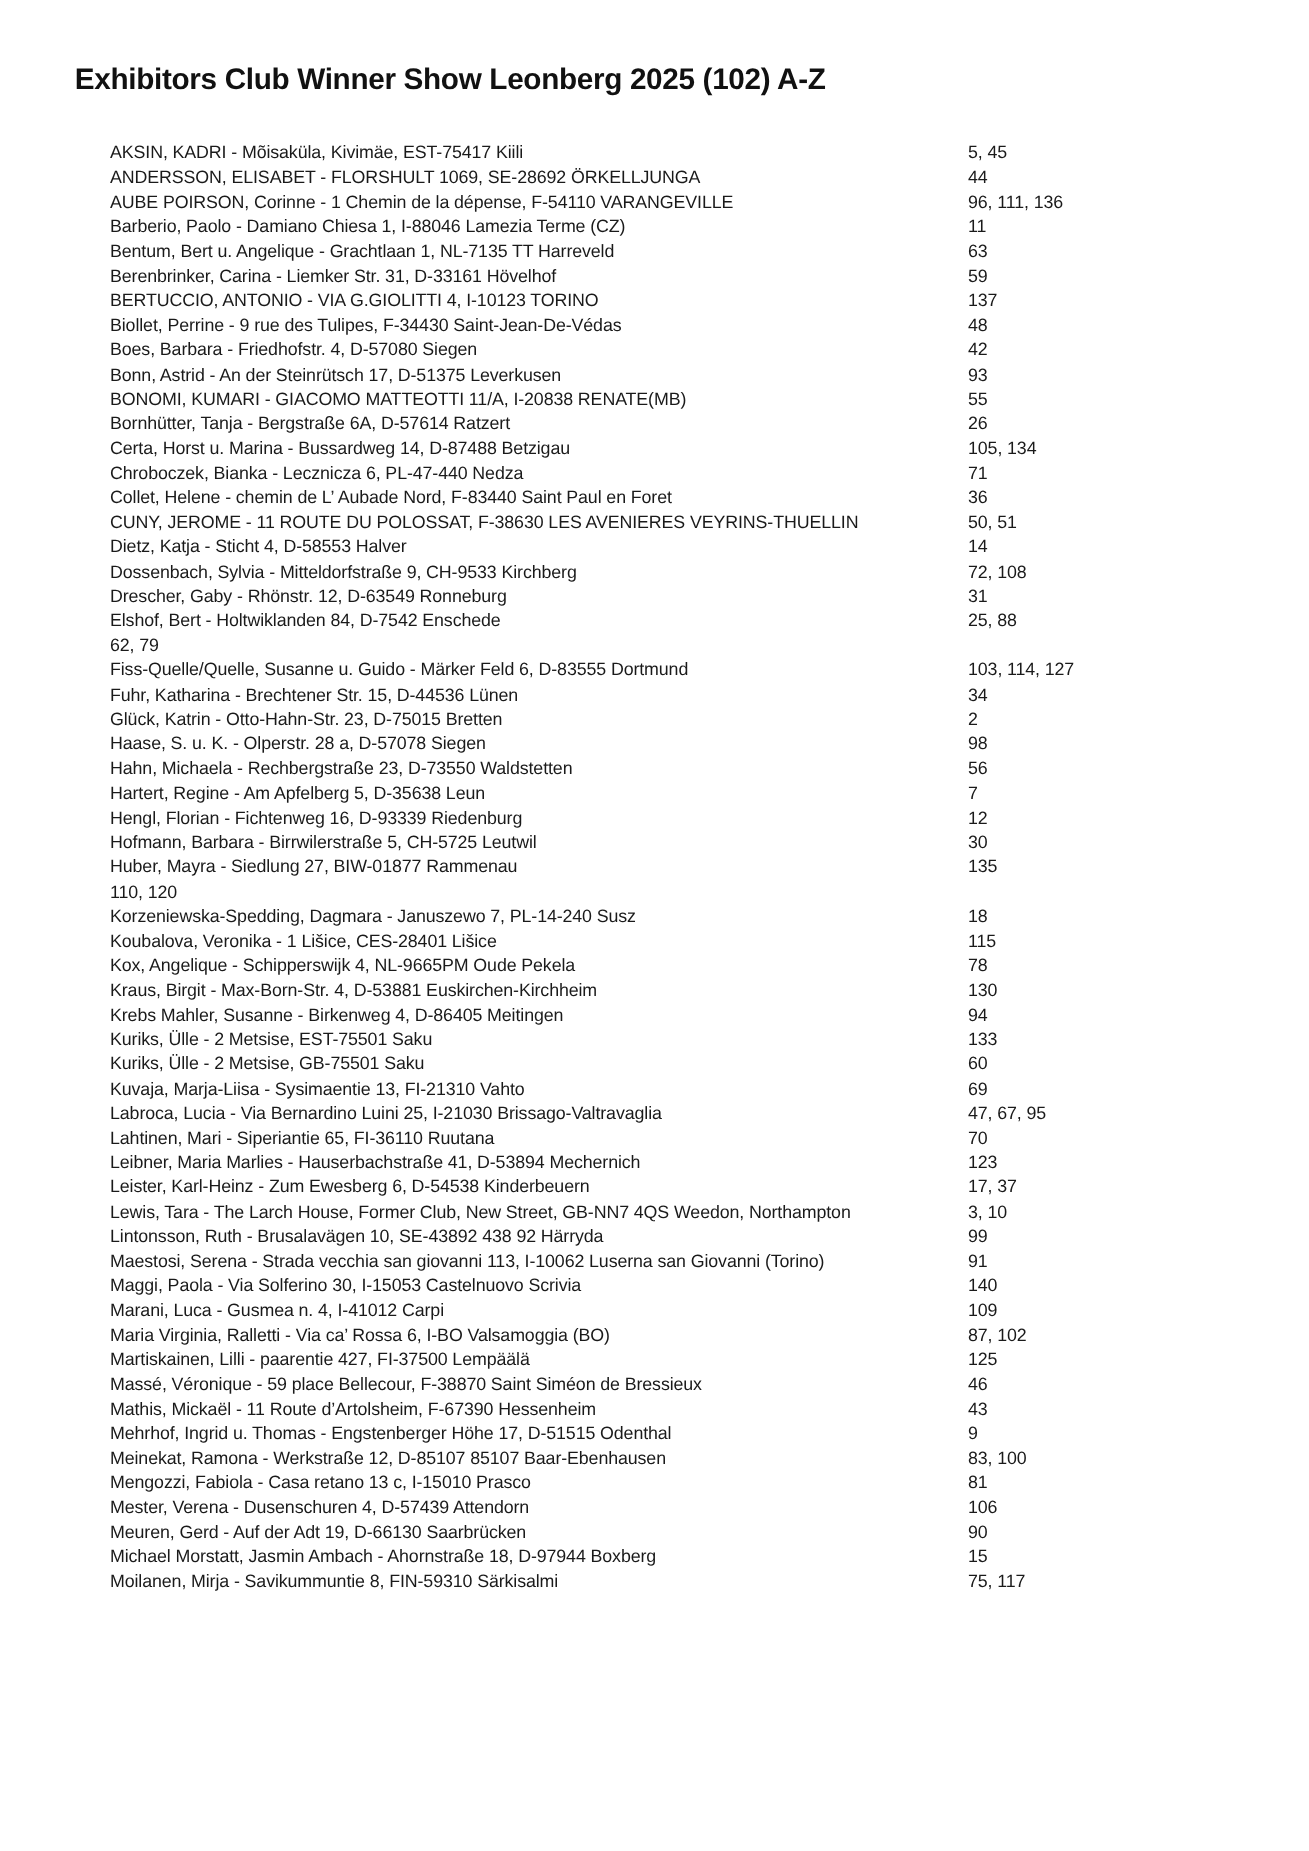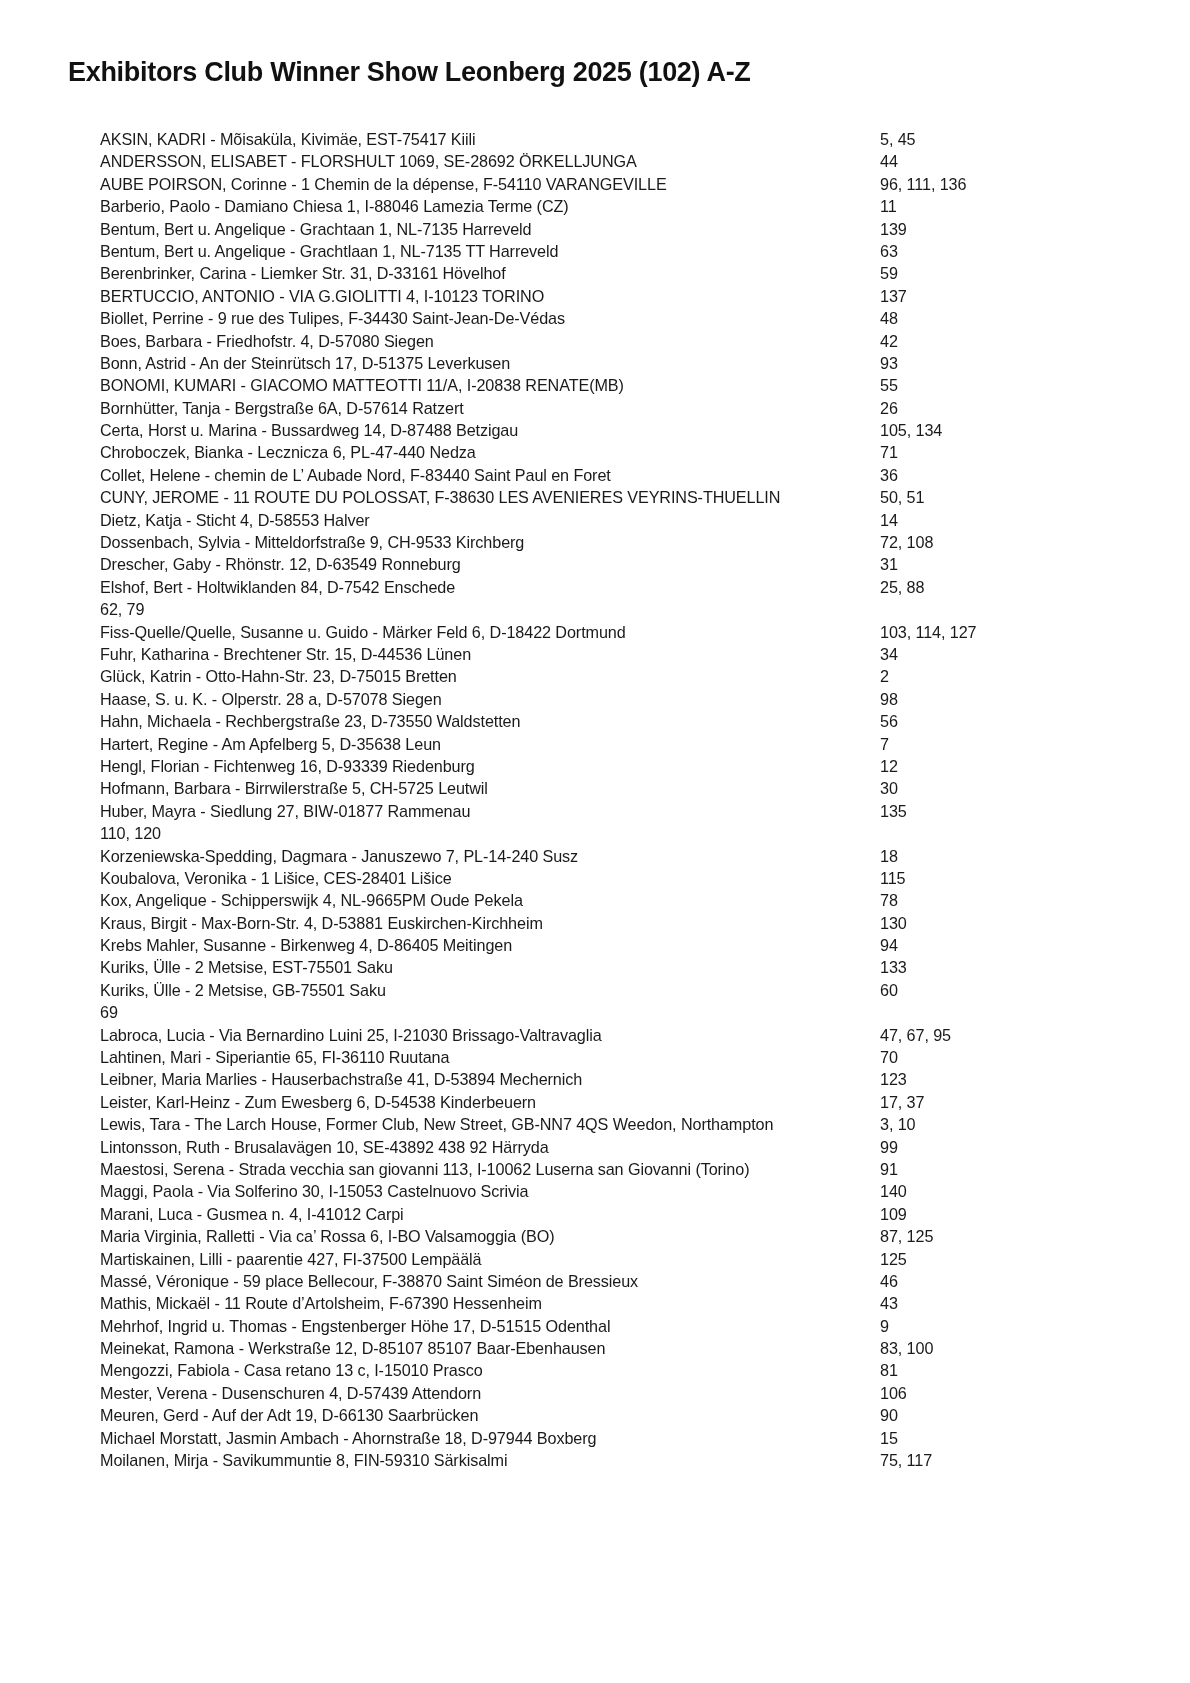--- a/index.html
+++ b/index.html
@@ -66,24 +66,20 @@
       </div>
       <div class="row">
         <span class="entry">AUBE POIRSON, Corinne - 1 Chemin de la dépense, F-54110 VARANGEVILLE</span>
         <span class="pages">96, 111, 136</span>
       </div>
       <div class="row">
         <span class="entry">Barberio, Paolo - Damiano Chiesa 1, I-88046 Lamezia Terme (CZ)</span>
         <span class="pages">11</span>
       </div>
       <div class="row">
-        <span class="entry">Bentum, Bert u. Angelique - Grachtaan 1, NL-7135 Harreveld</span>
-        <span class="pages">139</span>
-      </div>
-      <div class="row">
         <span class="entry">Bentum, Bert u. Angelique - Grachtlaan 1, NL-7135 TT Harreveld</span>
         <span class="pages">63</span>
       </div>
       <div class="row">
         <span class="entry">Berenbrinker, Carina - Liemker Str. 31, D-33161 Hövelhof</span>
         <span class="pages">59</span>
       </div>
       <div class="row">
         <span class="entry">BERTUCCIO, ANTONIO - VIA G.GIOLITTI 4, I-10123 TORINO</span>
         <span class="pages">137</span>
@@ -137,21 +133,21 @@
         <span class="pages">31</span>
       </div>
       <div class="row">
         <span class="entry">Elshof, Bert - Holtwiklanden 84, D-7542 Enschede</span>
         <span class="pages">25, 88</span>
       </div>
       <div class="row">
         <span class="pages">62, 79</span>
       </div>
       <div class="row">
-        <span class="entry">Fiss-Quelle/Quelle, Susanne u. Guido - Märker Feld 6, D-18422 Dortmund</span>
+        <span class="entry">Fiss-Quelle/Quelle, Susanne u. Guido - Märker Feld 6, D-83555 Dortmund</span>
         <span class="pages">103, 114, 127</span>
       </div>
       <div class="row">
         <span class="entry">Fuhr, Katharina - Brechtener Str. 15, D-44536 Lünen</span>
         <span class="pages">34</span>
       </div>
       <div class="row">
         <span class="entry">Glück, Katrin - Otto-Hahn-Str. 23, D-75015 Bretten</span>
         <span class="pages">2</span>
       </div>
@@ -204,20 +200,21 @@
       </div>
       <div class="row">
         <span class="entry">Kuriks, Ülle - 2 Metsise, EST-75501 Saku</span>
         <span class="pages">133</span>
       </div>
       <div class="row">
         <span class="entry">Kuriks, Ülle - 2 Metsise, GB-75501 Saku</span>
         <span class="pages">60</span>
       </div>
       <div class="row">
+        <span class="entry">Kuvaja, Marja-Liisa - Sysimaentie 13, FI-21310 Vahto</span>
         <span class="pages">69</span>
       </div>
       <div class="row">
         <span class="entry">Labroca, Lucia - Via Bernardino Luini 25, I-21030 Brissago-Valtravaglia</span>
         <span class="pages">47, 67, 95</span>
       </div>
       <div class="row">
         <span class="entry">Lahtinen, Mari - Siperiantie 65, FI-36110 Ruutana</span>
         <span class="pages">70</span>
       </div>
@@ -244,21 +241,21 @@
       <div class="row">
         <span class="entry">Maggi, Paola - Via Solferino 30, I-15053 Castelnuovo Scrivia</span>
         <span class="pages">140</span>
       </div>
       <div class="row">
         <span class="entry">Marani, Luca - Gusmea n. 4, I-41012 Carpi</span>
         <span class="pages">109</span>
       </div>
       <div class="row">
         <span class="entry">Maria Virginia, Ralletti - Via ca’ Rossa 6, I-BO Valsamoggia (BO)</span>
-        <span class="pages">87, 125</span>
+        <span class="pages">87, 102</span>
       </div>
       <div class="row">
         <span class="entry">Martiskainen, Lilli - paarentie 427, FI-37500 Lempäälä</span>
         <span class="pages">125</span>
       </div>
       <div class="row">
         <span class="entry">Massé, Véronique - 59 place Bellecour, F-38870 Saint Siméon de Bressieux</span>
         <span class="pages">46</span>
       </div>
       <div class="row">

